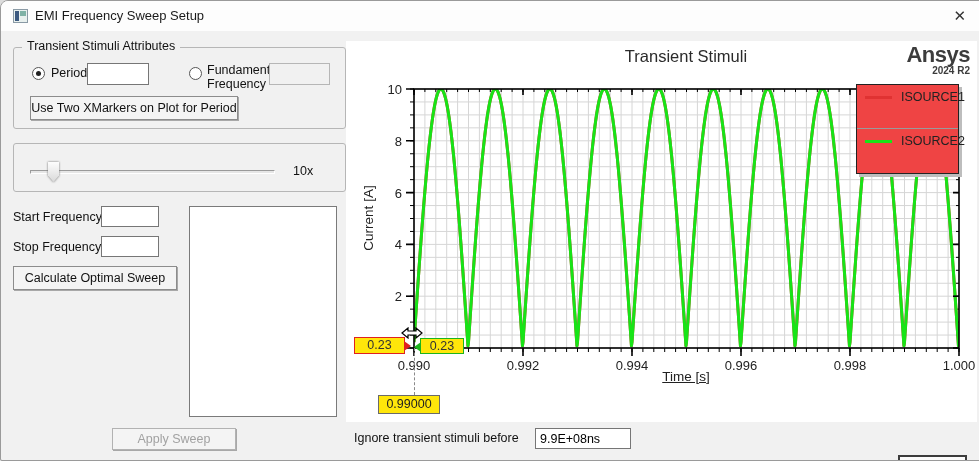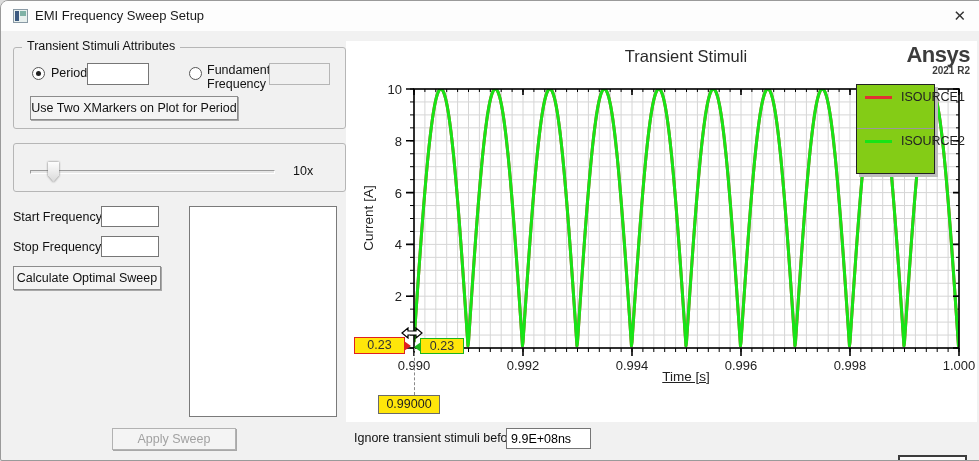--- a/index.html
+++ b/index.html
@@ -39,21 +39,21 @@
   
   .chart-panel{position:absolute;left:345px;top:40px;width:631px;height:381px;background:#fff;}
   .chart-title{position:absolute;left:200px;top:6px;width:280px;text-align:center;
                font-size:16.5px;font-weight:500;color:#2b2b2b;}
   .brand{position:absolute;left:548px;top:3px;width:76px;text-align:right;color:#3c3c3c;}
   .brand .brand-name{font-size:22px;font-weight:bold;letter-spacing:-0.5px;line-height:22px;}
   .brand .brand-release{font-size:10px;font-weight:bold;line-height:10px;}
   .ylabel{position:absolute;left:22px;top:177px;transform:translate(-50%,-50%) rotate(-90deg);
           font-size:13.5px;color:#222;white-space:nowrap;}
   .xlabel{position:absolute;left:200px;top:328px;width:280px;text-align:center;font-size:13.5px;color:#222;text-decoration:underline;}
-  .legend{position:absolute;left:510px;top:43px;width:79px;height:90px;background:#84cc16;
+  .legend{position:absolute;left:510px;top:43px;width:103px;height:90px;background:#ef4444;
           border:1.5px solid #222;box-shadow:3px 3px 0 #bdbdbd;box-sizing:border-box;}
   .legend-row{position:relative;height:44px;box-sizing:border-box;}
   .legend-row.first{border-bottom:1px solid #9a9a9a;}
   .legend-line{position:absolute;left:8px;top:11px;width:27px;height:3px;}
   .legend-name{position:absolute;left:44px;top:5px;font-size:12.5px;color:#222;}
   
   .marker-dash{position:absolute;left:68px;top:307px;height:47px;width:0;border-left:1px dashed #8a8a8a;}
   .callout{position:absolute;background:#ffe60a;font-size:12.5px;color:#333;text-align:center;
            line-height:15px;box-sizing:border-box;}
   .callout.red{border:1px solid #e02020;}
@@ -97,21 +97,21 @@
       <div class="slider-thumb-wrap" style="left:34px;top:18px;">
         <div class="slider-thumb"></div>
       </div>
       <span class="lbl" style="left:279px;top:20px;">10x</span>
     </div>
 
     <span class="lbl" style="left:12px;top:209px;">Start Frequency:</span>
     <input class="txtin" style="left: 100px; top: 205px; width: 58px; height: 21px;" value="">
     <span class="lbl" style="left:12px;top:239px;">Stop Frequency:</span>
     <input class="txtin" style="left: 100px; top: 235px; width: 58px; height: 21px;" value="">
-    <div class="btn" style="left:12px;top:265px;width:148px;height:24px;">Calculate Optimal Sweep</div>
+    <div class="btn" style="left:12px;top:265px;width:164px;height:24px;">Calculate Optimal Sweep</div>
 
     <div class="listbox" style="left:188px;top:205px;width:148px;height:211px;"></div>
 
     <div class="btn disabled" style="left:111px;top:427px;width:124px;height:22px;text-align:right;">Apply Sweep</div>
 
     <div class="chart-panel">
       <svg id="plot-svg" width="631" height="381" style="position:absolute;left:0;top:0;">
           <defs>
             <clipPath id="plotclip">
               <rect x="68" y="48" width="545" height="259"></rect>
@@ -369,21 +369,21 @@
           <line x1="60" y1="99.79999999999998" x2="68" y2="99.79999999999998" stroke="#000" stroke-width="1.6"></line>
           <line x1="607" y1="99.79999999999998" x2="613" y2="99.79999999999998" stroke="#000" stroke-width="1.6"></line>
           <text x="56" y="104.79999999999998" text-anchor="end" font-size="13px" font-family="Liberation Sans, sans-serif" fill="#222">8</text>
           <line x1="60" y1="48" x2="68" y2="48" stroke="#000" stroke-width="1.6"></line>
           <line x1="607" y1="48" x2="613" y2="48" stroke="#000" stroke-width="1.6"></line>
           <text x="56" y="53" text-anchor="end" font-size="13px" font-family="Liberation Sans, sans-serif" fill="#222">10</text>
         </svg>
       <div class="chart-title">Transient Stimuli</div>
       <div class="brand">
         <div class="brand-name">Ansys</div>
-        <div class="brand-release">2021 R2</div>
+        <div class="brand-release">2024 R2</div>
       </div>
       <div class="ylabel">Current [A]</div>
       <div class="xlabel">Time [s]</div>
 
       <div class="legend">
         <div class="legend-row first">
           <span class="legend-line" id="legend-line-0" style="background: rgb(224, 50, 50);"></span>
           <span class="legend-name">ISOURCE1</span>
         </div>
         <div class="legend-row">
@@ -395,16 +395,16 @@
       <div class="marker-dash"></div>
       <div class="callout red tip-r" style="left:8px;top:296px;width:51px;height:17px;">0.23</div>
       <div class="callout green tip-l" style="left:74px;top:297px;width:44px;height:16px;">0.23</div>
       <svg class="cursor-glyph" width="22" height="12" viewBox="0 0 22 12">
         <path d="M1 6 L7 1 V4 H15 V1 L21 6 L15 11 V8 H7 V11 Z" fill="#fff" stroke="#000" stroke-width="1.2"></path>
       </svg>
       <div class="xvalue-box">0.99000</div>
     </div>
 
     <span class="footer-label">Ignore transient stimuli before</span>
-    <input class="txtin" style="left: 505px; top: 427px; width: 85px; height: 21px;" value="9.9E+08ns">
+    <input class="txtin" style="left: 534px; top: 427px; width: 96px; height: 21px;" value="9.9E+08ns">
     <div class="btn default" style="left:897px;top:410px;width:69px;height:23px;margin-top:44px;">Close</div>
   </div>
 </div>
 
 </body></html>

